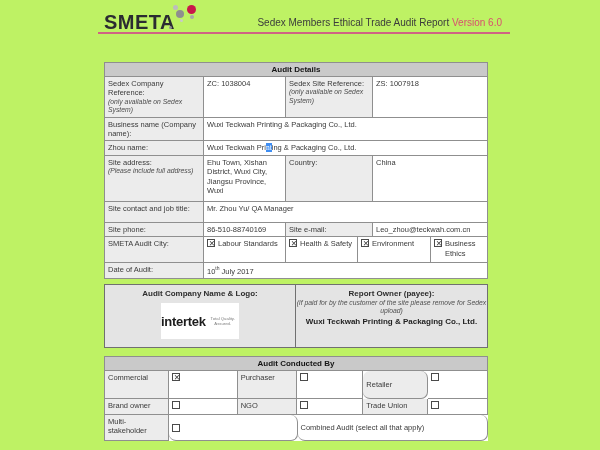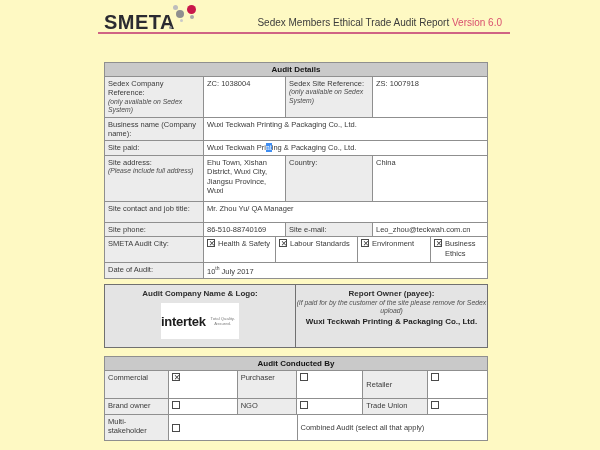--- a/index.html
+++ b/index.html
@@ -1,19 +1,19 @@
 <!DOCTYPE html>
 <html><head>
 <meta charset="utf-8">
 <style>
   * { margin:0; padding:0; box-sizing:border-box; }
   html,body { width:600px; height:450px; background:#ffffff; }
   body { font-family:"Liberation Sans", sans-serif; color:#3a3a3a; position:relative; overflow:hidden; }
 
-  .page { position:relative; width:600px; height:450px; background:#fef9c3; }
+  .page { position:relative; width:600px; height:450px; background:#bef264; }
 
   
   .logo { position:absolute; left:104px; top:11px; font-size:20px; font-weight:bold;
           color:#2b2b31; letter-spacing:.5px; }
   .logo-dots { position:absolute; left:172px; top:4px; width:26px; height:24px; }
   .dot { position:absolute; border-radius:50%; }
   .dot-red   { width:9px; height:9px; background:#c9184a; right:2px; top:1px; }
   .dot-gray1 { width:8px; height:8px; background:#8f8f8f; left:4px; top:6px; }
   .dot-gray2 { width:5px; height:5px; background:#bdbdbd; left:1px; top:1px; }
   .dot-gray3 { width:4px; height:4px; background:#a8a8a8; right:4px; top:11px; }
@@ -75,21 +75,21 @@
   .mid-owner { font-weight:bold; margin-top:1px; color:#1f1f1f; }
 
   
   #conducted { top:356px; }
   .b1 { width:64px; } .b2 { width:69px; } .b3 { width:60px; }
   .b4 { width:66px; } .b5 { width:65px; } .b6 { width:60px; }
   .b23 { width:129px; } .b456 { width:191px; }
   .rh-r1 .cell { min-height:28px; }
   .rh-r2 .cell { min-height:16px; }
   .rh-r3 .cell { min-height:26px; }
-  .vcenter { display:flex; align-items:center; }
+  .vcenter { display:flex; align-items:center;border-radius:7px; }
 </style>
 </head>
 <body>
 
 <div class="page">
 
   <div class="logo">
     <span>SMETA</span>
   </div>
   <div class="logo-dots">
@@ -124,21 +124,21 @@
       </div>
       <div class="cell c4">ZS: 1007918</div>
     </div>
 
     <div class="trow rh-bus">
       <div class="cell lbl c1">Business name (Company name):</div>
       <div class="cell cv-wide">Wuxi Teckwah Printing &amp; Packaging Co., Ltd.</div>
     </div>
 
     <div class="trow rh-one">
-      <div class="cell lbl c1">Site paid:</div>
+      <div class="cell lbl c1">Zhou name:</div>
       <div class="cell cv-wide">
         <span>Wuxi Teckwah Pri</span><span class="sel">nt</span><span>ing &amp; Packaging Co., Ltd.</span>
       </div>
     </div>
 
     <div class="trow rh-addr">
       <div class="cell lbl c1">
         <span>Site address:</span>
         <span class="note">(Please include full address)</span>
       </div>
@@ -154,30 +154,30 @@
 
     <div class="trow rh-one">
       <div class="cell lbl c1">Site phone:</div>
       <div class="cell c2">86-510-88740169</div>
       <div class="cell lbl c3">Site e-mail:</div>
       <div class="cell c4">Leo_zhou@teckwah.com.cn</div>
     </div>
 
     <div class="trow rh-type">
       <div class="cell lbl c1">SMETA Audit City:</div>
+      <div class="cell at2">
+        <span class="opt">
+            <span class="cb checked"></span>
+          <span>Labour Standards</span>
+          </span>
+      </div>
       <div class="cell at3">
         <span class="opt">
             <span class="cb checked"></span>
           <span>Health &amp; Safety</span>
-          </span>
-      </div>
-      <div class="cell at2">
-        <span class="opt">
-            <span class="cb checked"></span>
-          <span>Labour Standards</span>
           </span>
       </div>
       <div class="cell at4">
         <span class="opt">
             <span class="cb checked"></span>
           <span>Environment</span>
           </span>
       </div>
       <div class="cell at5">
         <span class="opt">

